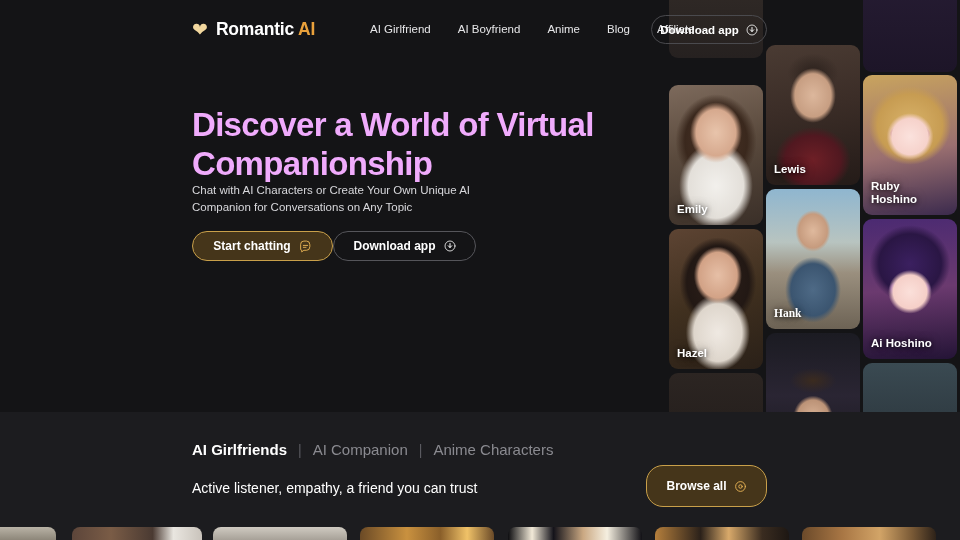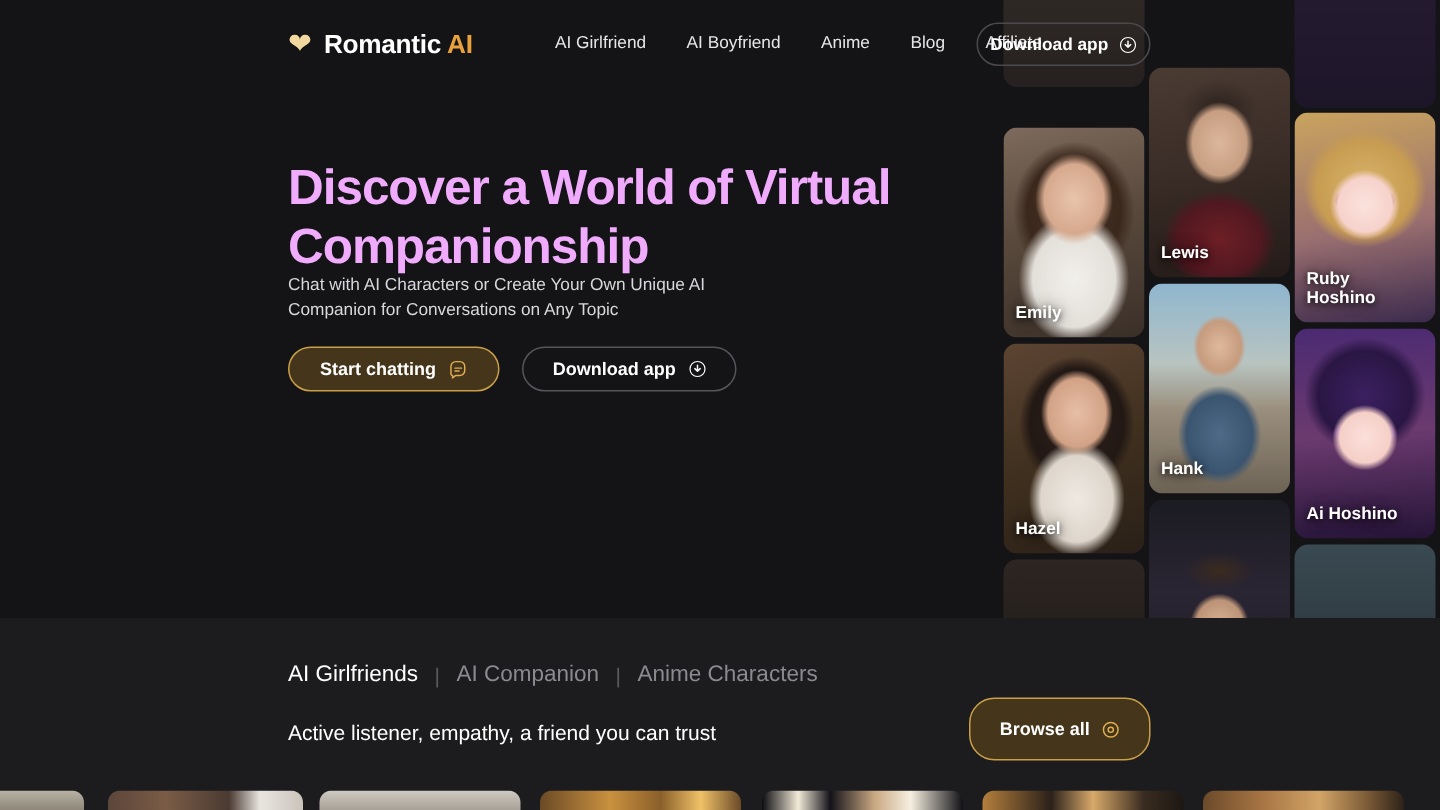--- a/index.html
+++ b/index.html
@@ -60,21 +60,21 @@
   .hero-title {
     position:absolute; left:192px; top:106px; width:420px;
     font-size:33px; line-height:1.18; font-weight:bold;
     letter-spacing:-0.7px; color:#f0abfc;
   }
   .hero-sub {
     position:absolute; left:192px; top:182px; width:300px;
     font-size:11.5px; line-height:1.5; color:#d8d8dc;
   }
 
-  .hero-ctas { position:absolute; left:192px; top:231px; display:flex; gap:15px; }
+  .hero-ctas { position:absolute; left:192px; top:231px; display:flex; }
   .btn {
     height:30px; border-radius:17px;
     display:flex; align-items:center; justify-content:center; gap:8px;
     font-size:12px; font-weight:bold; cursor:pointer; color:#fff;
     white-space:nowrap;
   }
   .btn-primary {
     width:141px; background:#45351a; border:1px solid #c9a04a;
   }
   .btn-outline {
@@ -117,21 +117,21 @@
       radial-gradient(ellipse 48px 56px at 52% 38%, #2e201a 0%, #221814 65%, rgba(0,0,0,0) 80%),
       linear-gradient(160deg,#5d4433 0%,#40301f 50%,#2a2018 100%); }
   .p-lewis  { background:
       radial-gradient(ellipse 30px 36px at 50% 36%, #dcb79c 0%, #c79e82 60%, rgba(0,0,0,0) 76%),
       radial-gradient(ellipse 46px 40px at 50% 82%, #6e1f26 0%, #511820 60%, rgba(0,0,0,0) 82%),
       radial-gradient(ellipse 34px 26px at 50% 20%, #2b211c 0%, rgba(0,0,0,0) 75%),
       linear-gradient(170deg,#4a3b33 0%,#3b2d27 45%,#241b18 100%); }
   .p-hank   { background:
       radial-gradient(ellipse 22px 26px at 50% 30%, #dfb99d 0%, #c69b7e 65%, rgba(0,0,0,0) 80%),
       radial-gradient(ellipse 34px 40px at 50% 72%, #4e6a86 0%, #3b5570 65%, rgba(0,0,0,0) 82%),
-      linear-gradient(180deg,#8fb6cf 0%,#b8c4c0 38%,#9a8f7e 60%,#6d6355 100%); }
+      linear-gradient(180deg,#8fb6cf 0%,#b8c4c0 38%,#9a8f7e 60%,#6d6355 100%); font-family: Liberation Serif, serif; }
   .p-ruby   { background:
       radial-gradient(ellipse 30px 30px at 50% 44%, #fbe2dd 0%, #f6d2cb 60%, rgba(0,0,0,0) 78%),
       radial-gradient(circle 7px at 36% 42%, #a8283f 0%, #7d1c30 70%, rgba(0,0,0,0) 100%),
       radial-gradient(circle 7px at 64% 42%, #a8283f 0%, #7d1c30 70%, rgba(0,0,0,0) 100%),
       radial-gradient(ellipse 50px 48px at 50% 36%, #d9b36a 0%, #c79c52 65%, rgba(0,0,0,0) 82%),
       linear-gradient(170deg,#c9a45e 0%,#9a6f70 55%,#3b2a4d 100%); }
   .p-ai     { background:
       radial-gradient(ellipse 28px 28px at 50% 52%, #fbe0da 0%, #f5cfc8 60%, rgba(0,0,0,0) 78%),
       radial-gradient(circle 8px at 36% 50%, #9b4fd6 0%, #5d2a8c 70%, rgba(0,0,0,0) 100%),
       radial-gradient(circle 8px at 64% 50%, #9b4fd6 0%, #5d2a8c 70%, rgba(0,0,0,0) 100%),
@@ -151,21 +151,21 @@
     position:absolute; left:0; top:412px; width:960px; height:128px;
     background:#1c1c1f;
   }
   .cat-tabs {
     position:absolute; left:192px; top:29px;
     display:flex; align-items:center; gap:11px;
   }
   .cat {
     font-size:15px; color:#8a8a90; cursor:pointer; white-space:nowrap;
   }
-  .cat.active { color:#ffffff; font-weight:normal; }
+  .cat.active { color:#ffffff; font-weight:bold; }
   .cat-div { color:#5a5a60; font-size:14px; }
 
   .lower-sub {
     position:absolute; left:192px; top:68px;
     font-size:14px; line-height:1.28; color:#ffffff;
   }
 
   .btn-browse {
     position:absolute; left:646px; top:465px;
     width:121px; height:42px; border-radius:17px;

